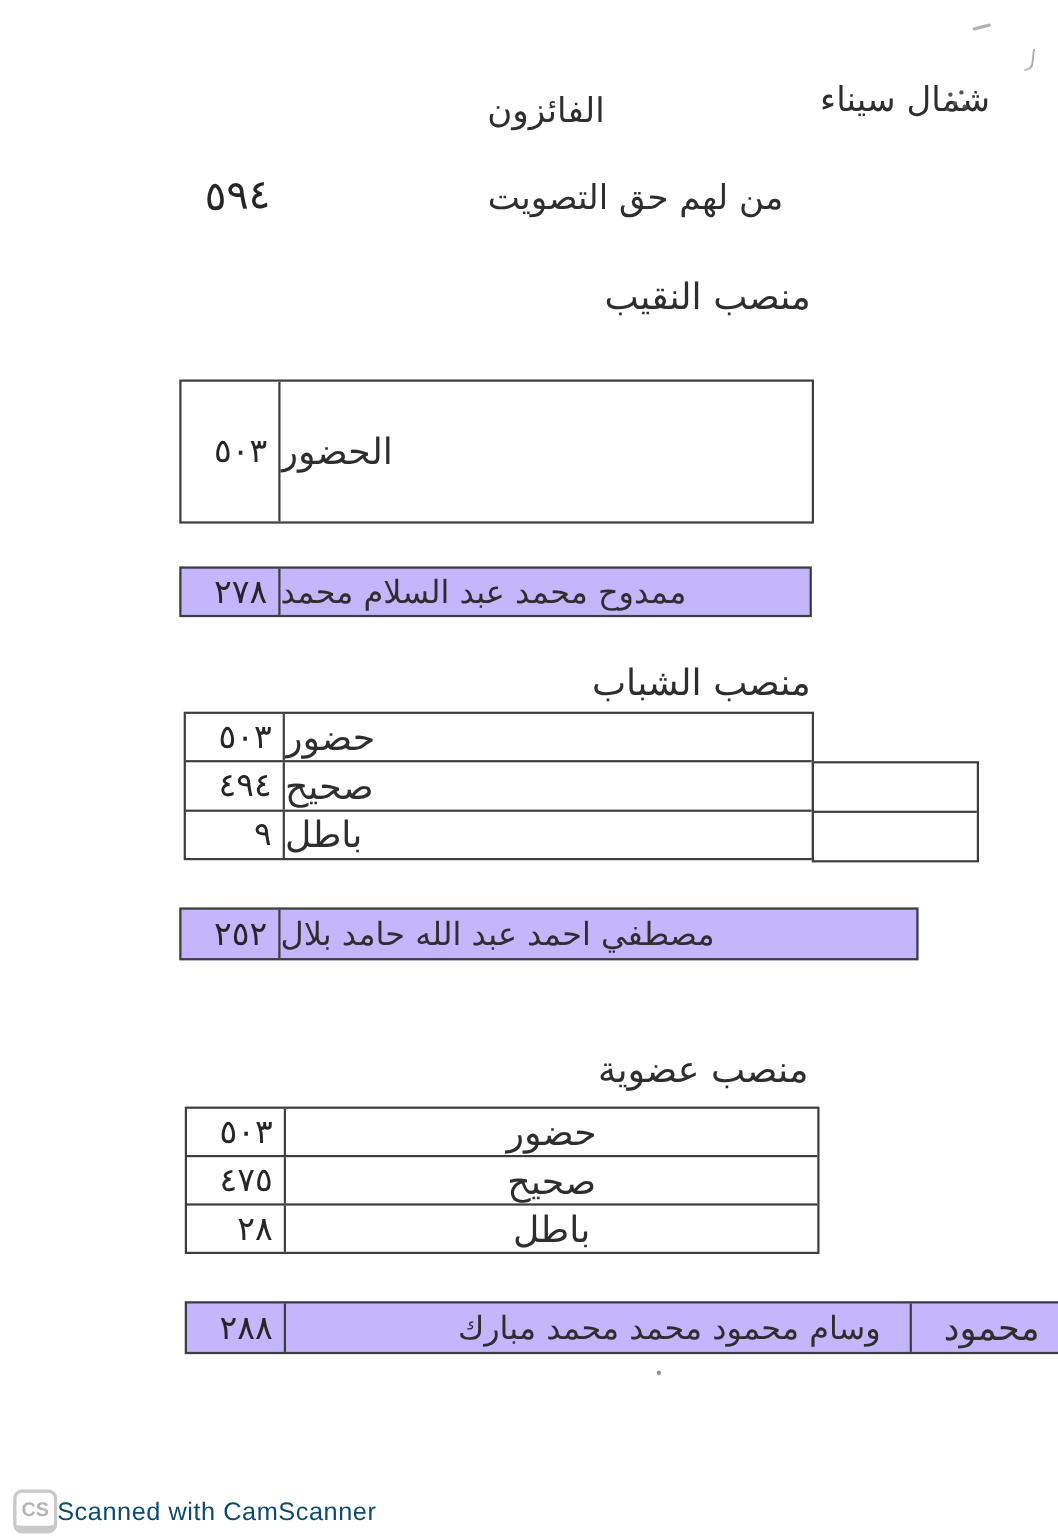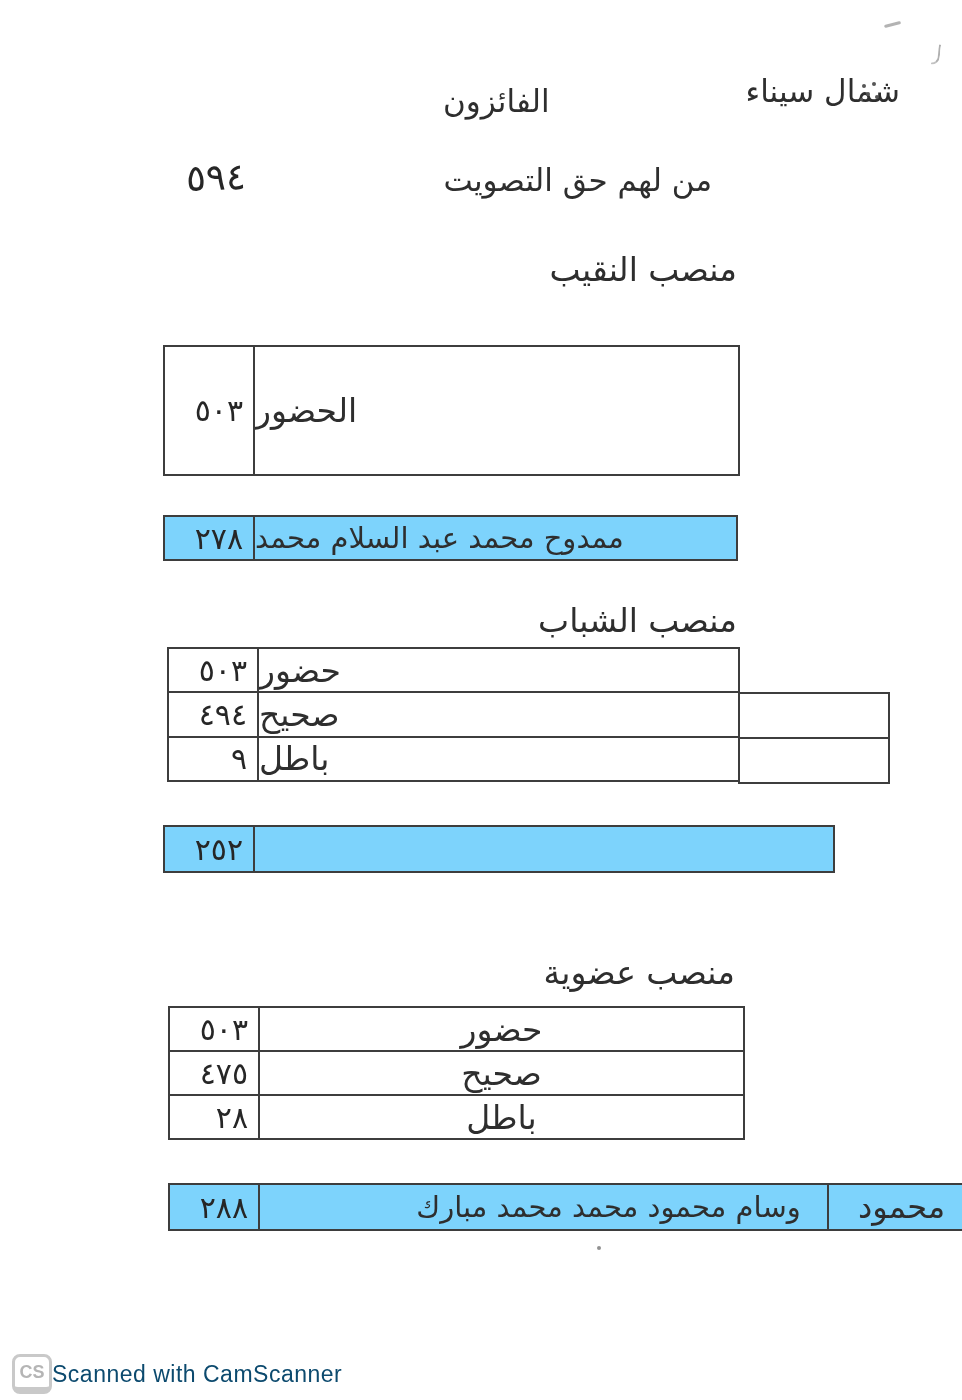--- a/index.html
+++ b/index.html
@@ -10,21 +10,21 @@
   .t{position:absolute;direction:rtl;white-space:nowrap;line-height:1.1;}
   .stats-table{position:absolute;border:2px solid #3d3d3d;display:flex;flex-direction:column;box-sizing:border-box;background:#fff;}
   .srow{flex:1;display:flex;border-top:2px solid #3d3d3d;box-sizing:border-box;}
   .srow:first-child{border-top:none;}
   .cell{display:flex;align-items:center;box-sizing:border-box;overflow:hidden;}
   .numcell{width:90px;flex:0 0 90px;border-right:2px solid #3d3d3d;justify-content:flex-end;
            padding-left:4px;padding-right:10px;font-size:30px;letter-spacing:6px;color:#262626;}
   .lblcell{flex:1;font-size:33px;direction:rtl;}
   .lbl-right{justify-content:flex-end;padding-right:5px;}
   .lbl-center{justify-content:center;}
-  .winner-row{position:absolute;border:2px solid #3d3d3d;display:flex;box-sizing:border-box;background:#7dd3fc;}
+  .winner-row{position:absolute;border:2px solid #3d3d3d;display:flex;box-sizing:border-box;background:#c4b5fd;}
   .namecell{flex:1;font-size:29px;direction:rtl;display:flex;align-items:center;}
   .districtcell{flex:0 0 147px;border-left:2px solid #3d3d3d;justify-content:center;font-size:32px;direction:rtl;}
   .ext-box{position:absolute;border:2px solid #3d3d3d;display:flex;flex-direction:column;box-sizing:border-box;background:#fff;}
   .ext-box .half{flex:1;}
   .ext-box .half:first-child{border-bottom:2px solid #3d3d3d;}
   .hand{letter-spacing:6px;}
   .footer{position:absolute;left:12px;top:1354px;display:flex;align-items:center;}
   .cs-badge{width:34px;height:30px;border:3px solid #c9c9c9;border-bottom:7px solid #c9c9c9;border-radius:8px;
             display:flex;align-items:center;justify-content:center;
             font-family:"Liberation Sans",sans-serif;font-weight:bold;font-size:18px;color:#b5b5b5;}
@@ -71,20 +71,21 @@
   </div>
 </div>
 
 <div class="ext-box" style="left:738px;top:692px;width:152px;height:92px;">
   <div class="half"></div>
   <div class="half"></div>
 </div>
 
 <div class="winner-row" style="left:163px;top:825px;width:672px;height:48px;">
   <div class="cell numcell">٢٥٢</div>
+  <div class="cell namecell lbl-right" style="padding-right:4px;">مصطفي احمد عبد الله حامد بلال</div>
 </div>
 
 <div class="t" style="top:955px;right:227px;font-size:33px;">منصب عضوية</div>
 
 <div class="stats-table" style="left:168px;top:1006px;width:577px;height:134px;">
   <div class="srow">
     <div class="cell numcell">٥٠٣</div>
     <div class="cell lblcell lbl-center">حضور</div>
   </div>
   <div class="srow">

